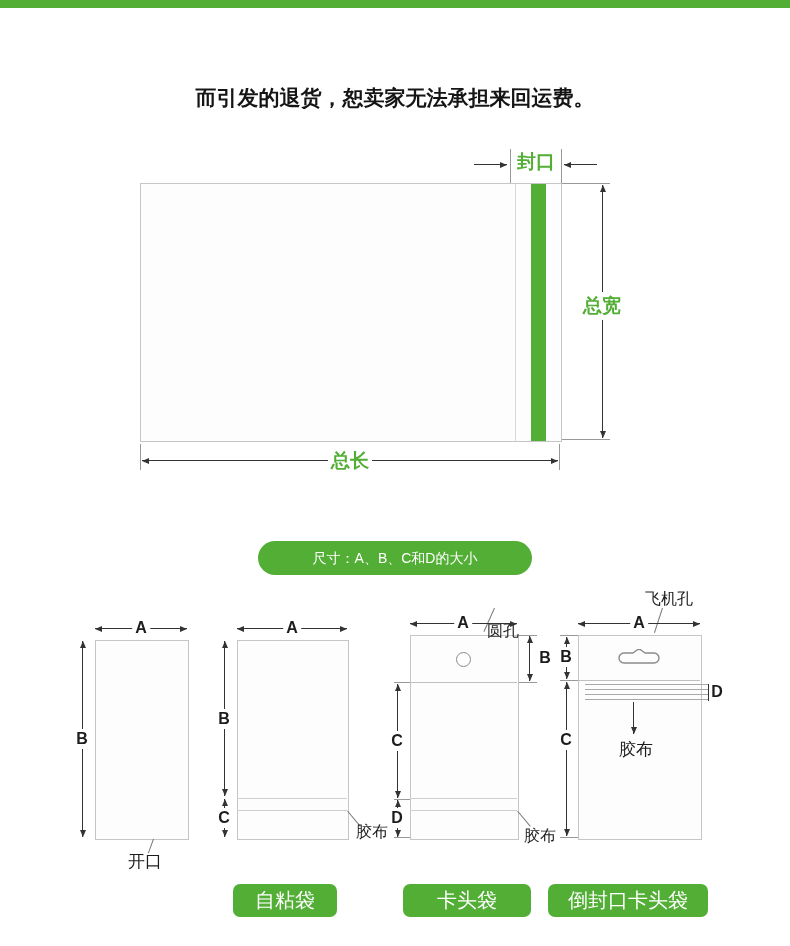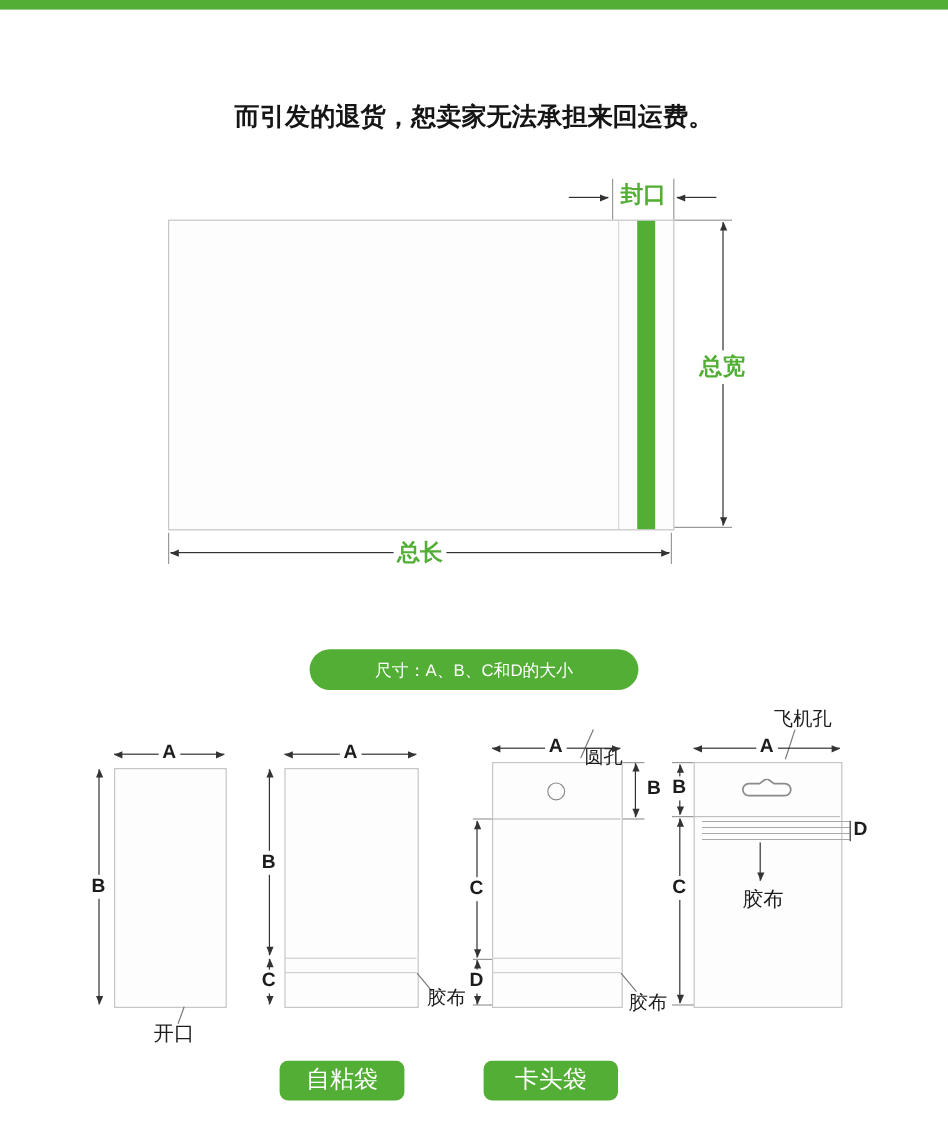--- a/index.html
+++ b/index.html
@@ -146,15 +146,16 @@
   <div class="dim-label" style="left:566px;top:657px;">B</div>
   <div class="dim-v arr-u arr-d" style="left:566px;top:682px;height:154px;"></div>
   <div class="dim-label" style="left:566px;top:740px;">C</div>
   <div class="hatch" style="left:585px;top:684px;width:123px;height:17px;"></div>
   <div class="dim-v" style="left:708px;top:684px;height:17px;"></div>
   <div class="dim-label nobg" style="left:717px;top:692px;">D</div>
   <div class="dim-v arr-d" style="left:633px;top:702px;height:32px;"></div>
   <div class="text-label big" style="left:619px;top:738px;">胶布</div>
 
   <div class="pill" style="left:233px;width:104px;">自粘袋</div>
-  <div class="pill" style="left:403px;width:112px;">卡头袋</div>
+  <div class="pill" style="left:403px;width:128px;">卡头袋</div>
+  <div class="pill" style="left:548px;width:160px;">倒封口卡头袋</div>
 
 </div>
 
 </body></html>

